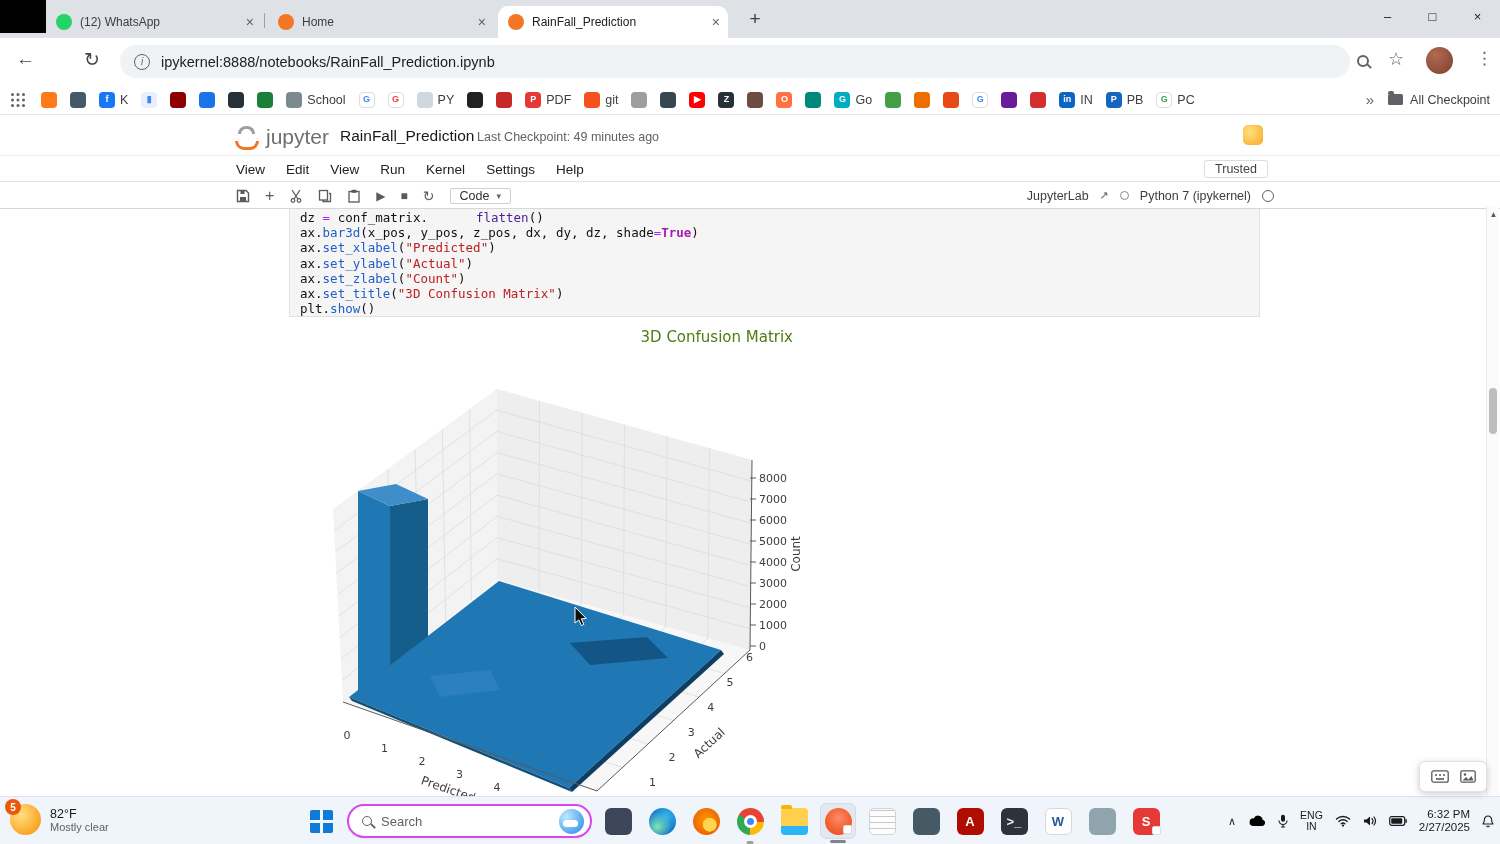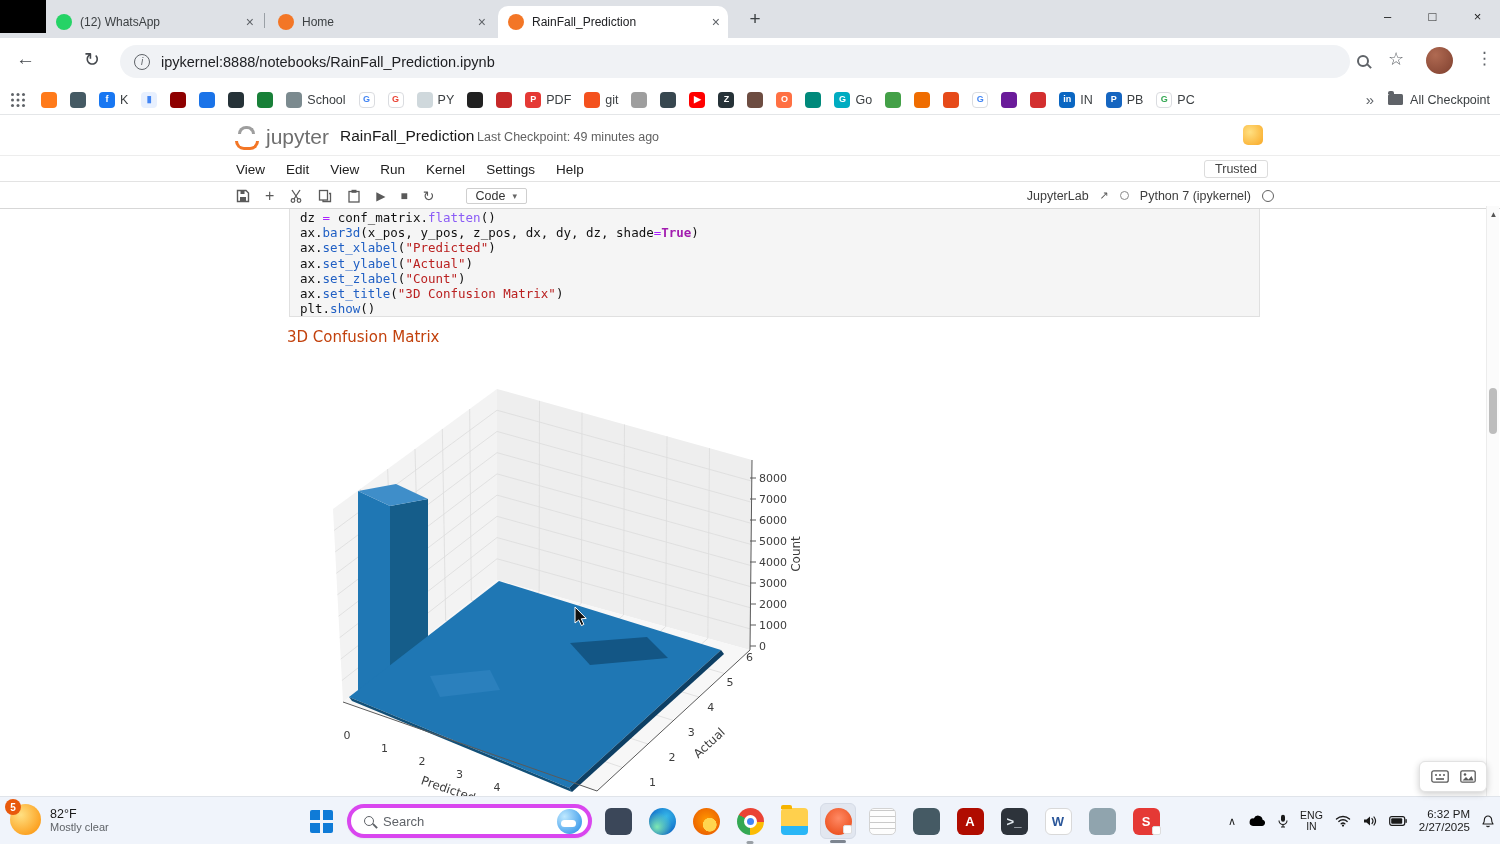--- a/index.html
+++ b/index.html
@@ -70,32 +70,32 @@
   .header-icon { position:absolute; left:1243px; top:9px; width:20px; height:20px; border-radius:5px;
     background:radial-gradient(circle at 35% 35%, #ffe082, #f9a825); }
   .jp-menubar { position:absolute; top:41px; left:0; right:0; height:25px; border-bottom:1px solid #e3e3e3;
     display:flex; align-items:center; gap:21px; padding-left:236px; font-size:13.5px; color:#212121; }
   .trusted { margin-left:auto; margin-right:232px; font-size:12.5px; color:#424242;
     border:1px solid #dcdcdc; border-radius:3px; padding:1px 10px; }
   .jp-toolbar { position:absolute; top:67px; left:0; right:0; height:26px; border-bottom:1px solid #d7d7d7;
     display:flex; align-items:center; gap:15px; padding-left:236px; }
   .tbi { color:#5a5a5a; font-size:13px; line-height:1; display:flex; align-items:center; }
   .celltype { display:flex; align-items:center; gap:7px; border:1px solid #cfcfcf; border-radius:2px;
-    padding:0 9px; font-size:12.5px; color:#333; margin-left:16px; background:#fff;justify-content:space-between; }
+    padding:0 9px; font-size:12.5px; color:#333; margin-left:0; background:#fff;justify-content:space-between; }
   .tb-right { margin-left:auto; margin-right:226px; display:flex; align-items:center; gap:11px;
     font-size:12.5px; color:#3d3d3d; }
   .dot-ic { width:9px; height:9px; border:1.5px solid #8a8a8a; border-radius:50%; }
   .kstat { width:12px; height:12px; border:1.5px solid #616161; border-radius:50%; }
 
   .code-cell { position:absolute; left:289px; top:93px; width:971px; height:108px; background:#f5f5f5;
     border:1px solid #e0e0e0; border-top:none; padding:1px 0 0 10px; overflow:hidden; }
   .code-line { font-family:"DejaVu Sans Mono", monospace; font-size:12.5px; line-height:15.2px; white-space:pre; }
 
-  .figure-title { position:absolute; left:287px; top:212px; width:506px; text-align:left;
-    font-family:"DejaVu Sans", sans-serif; font-size:15px; color:#c2410c; }
+  .figure-title { position:absolute; left:287px; top:212px; width:506px; text-align:right;
+    font-family:"DejaVu Sans", sans-serif; font-size:15px; color:#4d7c0f; }
   .plot { position:absolute; left:297px; top:205px; }
 
   .nb-scrollbar { position:absolute; right:1px; top:90px; bottom:0; width:13px; background:#fbfbfb;
     border-left:1px solid #ececec; }
   .sb-up { position:absolute; top:4px; left:0; width:13px; text-align:center; font-size:8px; color:#555; }
   .sb-thumb { position:absolute; top:182px; left:2px; width:8px; height:46px; background:#bdbdbd; border-radius:4px; }
 
   
   .taskbar { position:absolute; left:0; top:796px; width:1500px; height:48px; background:#f0f4fb;
     border-top:1px solid #e0e4ea; }
@@ -105,21 +105,21 @@
   .badge5 { position:absolute; left:-5px; top:-5px; min-width:16px; height:16px; border-radius:8px;
     background:#e8590c; color:#fff; font-size:10px; font-weight:bold; display:flex; align-items:center;
     justify-content:center; padding:0 4px; }
   .w1 { font-size:12.5px; color:#1a1a1a; }
   .w2 { font-size:11px; color:#5f6368; }
   .tb-center { position:absolute; left:303px; top:6px; display:flex; align-items:center; gap:8px; }
   .start { width:36px; height:36px; display:flex; align-items:center; justify-content:center; }
   .startic { width:23px; height:23px; border-radius:2px; background-color:#0f7bd7;
     background-image:linear-gradient(90deg, transparent 0 10px, #f0f4fb 10px 13px, transparent 13px),
                      linear-gradient(0deg, transparent 0 10px, #f0f4fb 10px 13px, transparent 13px); }
-  .searchbox { width:245px; height:34px; border-radius:17px; background:#fff; border:4px solid #d946ef;
+  .searchbox { width:245px; height:34px; border-radius:17px; background:#fff; border:2px solid #d946ef;
     display:flex; align-items:center; padding:0 6px 0 13px; gap:9px; box-shadow:0 1px 2px rgba(0,0,0,.05); }
   .searchbox .mag { width:10px; height:10px; border-width:1.7px; }
   .search-label { font-size:13px; color:#5f6368; flex:1; }
   .search-side { width:25px; height:25px; border-radius:50%; flex:none;
     background:radial-gradient(circle at 30% 30%, #bfe9ff, #1e88e5); position:relative; }
   .search-side::after { content:""; position:absolute; left:4px; top:11px; width:15px; height:7px;
     background:#fff; border-radius:6px; }
   .app { width:36px; height:36px; border-radius:6px; display:flex; align-items:center; justify-content:center;
     position:relative; }
   .app.focused { background:#e2e7f0; border:1px solid #d5dbe6; }
@@ -390,21 +390,21 @@
       <span>JupyterLab</span>
       <span style="font-size:11px;color:#5a5a5a;">↗</span>
       <span class="dot-ic"></span>
       <span>Python 7 (ipykernel)</span>
       <span class="kstat"></span>
     </span>
   </div>
 
   <div class="code-cell">
     <div>
-        <div class="code-line"><span style="color: rgb(17, 17, 17);">dz </span><span style="color: rgb(170, 34, 255);">=</span><span style="color: rgb(17, 17, 17);"> conf_matrix.</span><span style="color: #8b5cf6;">flatten</span><span style="color: rgb(17, 17, 17);">()</span></div>
+        <div class="code-line"><span style="color: rgb(17, 17, 17);">dz </span><span style="color: rgb(170, 34, 255);">=</span><span style="color: rgb(17, 17, 17);"> conf_matrix.</span><span style="color: #4c1d95; margin-left: 48px;">flatten</span><span style="color: rgb(17, 17, 17);">()</span></div>
         <div class="code-line"><span style="color: rgb(17, 17, 17);">ax.</span><span style="color: rgb(33, 96, 196);">bar3d</span><span style="color: rgb(17, 17, 17);">(x_pos, y_pos, z_pos, dx, dy, dz, shade</span><span style="color: rgb(170, 34, 255);">=</span><span style="color: #a21caf; font-weight: bold;">True</span><span style="color: rgb(17, 17, 17);">)</span></div>
         <div class="code-line"><span style="color: rgb(17, 17, 17);">ax.</span><span style="color: rgb(33, 96, 196);">set_xlabel</span><span style="color: rgb(17, 17, 17);">(</span><span style="color: rgb(186, 33, 33);">"Predicted"</span><span style="color: rgb(17, 17, 17);">)</span></div>
         <div class="code-line"><span style="color: rgb(17, 17, 17);">ax.</span><span style="color: rgb(33, 96, 196);">set_ylabel</span><span style="color: rgb(17, 17, 17);">(</span><span style="color: rgb(186, 33, 33);">"Actual"</span><span style="color: rgb(17, 17, 17);">)</span></div>
         <div class="code-line"><span style="color: rgb(17, 17, 17);">ax.</span><span style="color: rgb(33, 96, 196);">set_zlabel</span><span style="color: rgb(17, 17, 17);">(</span><span style="color: rgb(186, 33, 33);">"Count"</span><span style="color: rgb(17, 17, 17);">)</span></div>
         <div class="code-line"><span style="color: rgb(17, 17, 17);">ax.</span><span style="color: rgb(33, 96, 196);">set_title</span><span style="color: rgb(17, 17, 17);">(</span><span style="color: rgb(186, 33, 33);">"3D Confusion Matrix"</span><span style="color: rgb(17, 17, 17);">)</span></div>
         <div class="code-line"><span style="color: rgb(17, 17, 17);">plt.</span><span style="color: rgb(33, 96, 196);">show</span><span style="color: rgb(17, 17, 17);">()</span></div>
       </div>
   </div>
 
   <div class="figure-title">3D Confusion Matrix</div>

